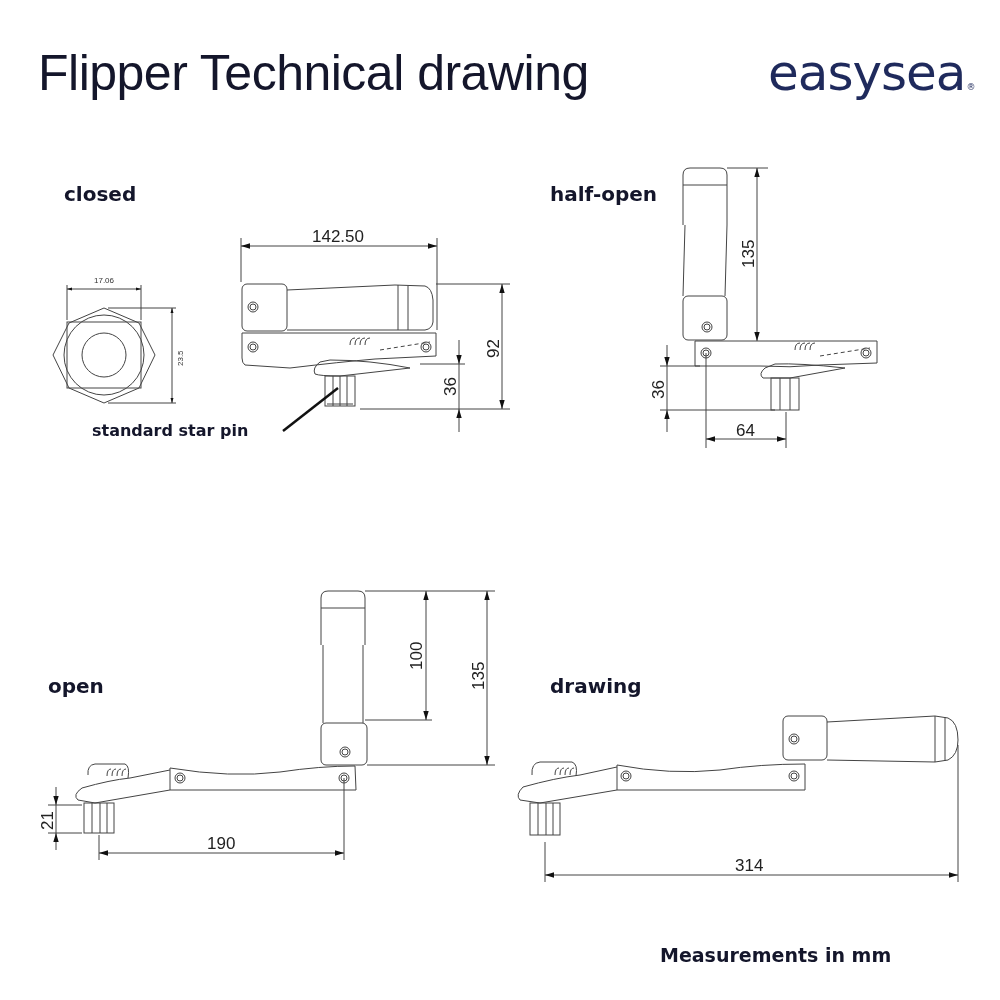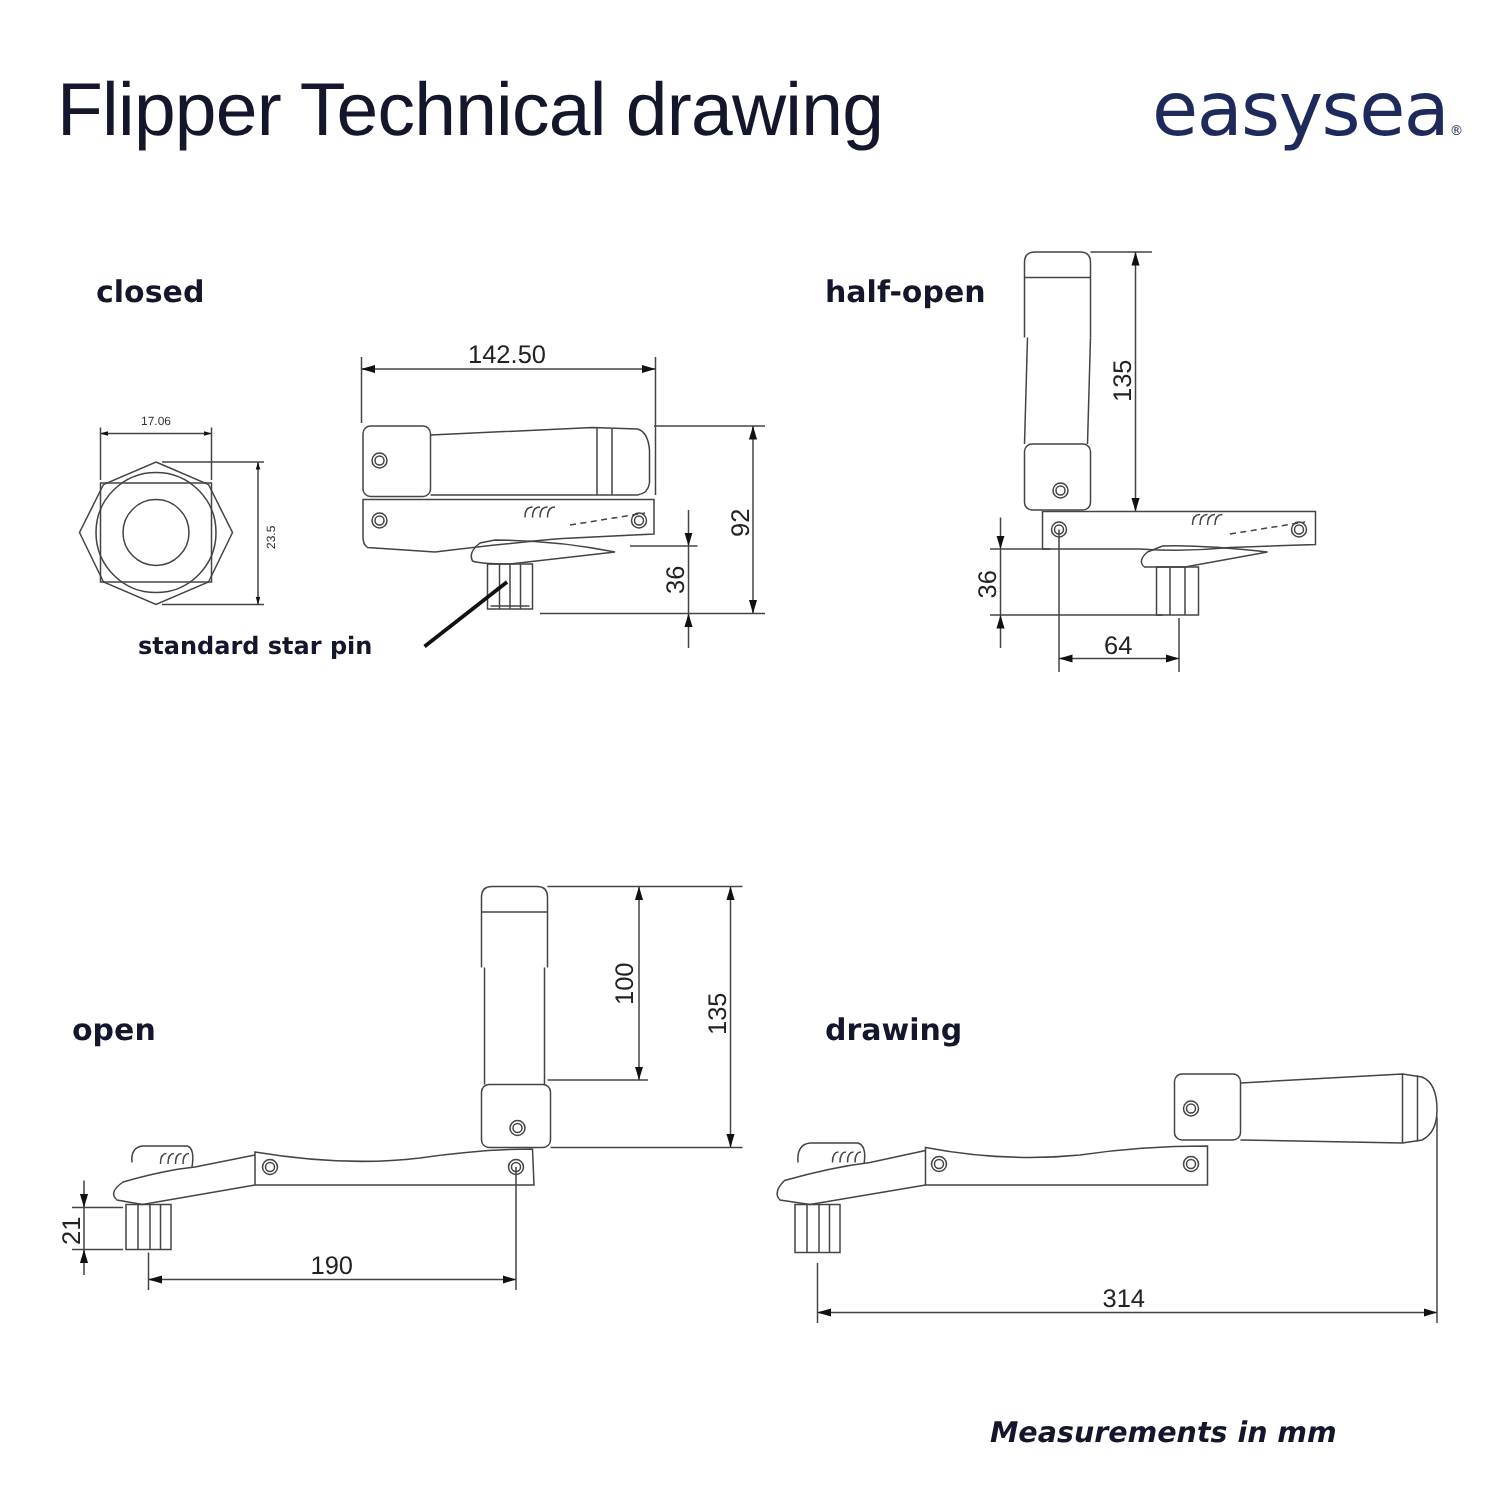--- a/index.html
+++ b/index.html
@@ -2,21 +2,21 @@
 <html><head>
 <meta charset="utf-8">
 <style>
   html, body { margin:0; padding:0; background:#ffffff; }
   body { width:1000px; height:1000px; position:relative; overflow:hidden; font-family:"Liberation Sans", sans-serif; color:#11132a; }
   .title { position:absolute; left:38px; top:44px; font-size:50px; font-weight:400; letter-spacing:-0.5px; color:#14162b; font-family:"Liberation Sans", sans-serif; }
   .logo { position:absolute; left:768px; top:44px; font-size:50px; color:#1f2a5c; font-family:"DejaVu Sans", sans-serif; letter-spacing:-1px; font-weight:400;text-align:center; }
   .logo .reg { font-size:9px; vertical-align:baseline; letter-spacing:0; margin-left:1px; }
   .state { position:absolute; font-size:20px; font-weight:700; color:#14162b; font-family:"DejaVu Sans", sans-serif; }
   .callout { position:absolute; font-size:16px; font-weight:700; color:#14162b; font-family:"DejaVu Sans", sans-serif; }
-  .note { position:absolute; left:660px; top:944px; font-size:19px; font-weight:700; color:#14162b; font-family:"DejaVu Sans", sans-serif;font-style:italic; }
+  .note { position:absolute; left:660px; top:944px; font-size:19px; font-weight:700; color:#14162b; font-family:"DejaVu Sans", sans-serif; }
   svg.draw { position:absolute; left:0; top:0; }
   .dim { font-family:"Liberation Sans", sans-serif; font-size:17px; fill:#222; }
   .dimsm { font-family:"Liberation Sans", sans-serif; font-size:8px; fill:#333; }
 </style>
 </head>
 <body>
 
 <div class="title">Flipper Technical drawing</div>
 <div class="logo"><span>easysea</span><span class="reg">®</span></div>
 

